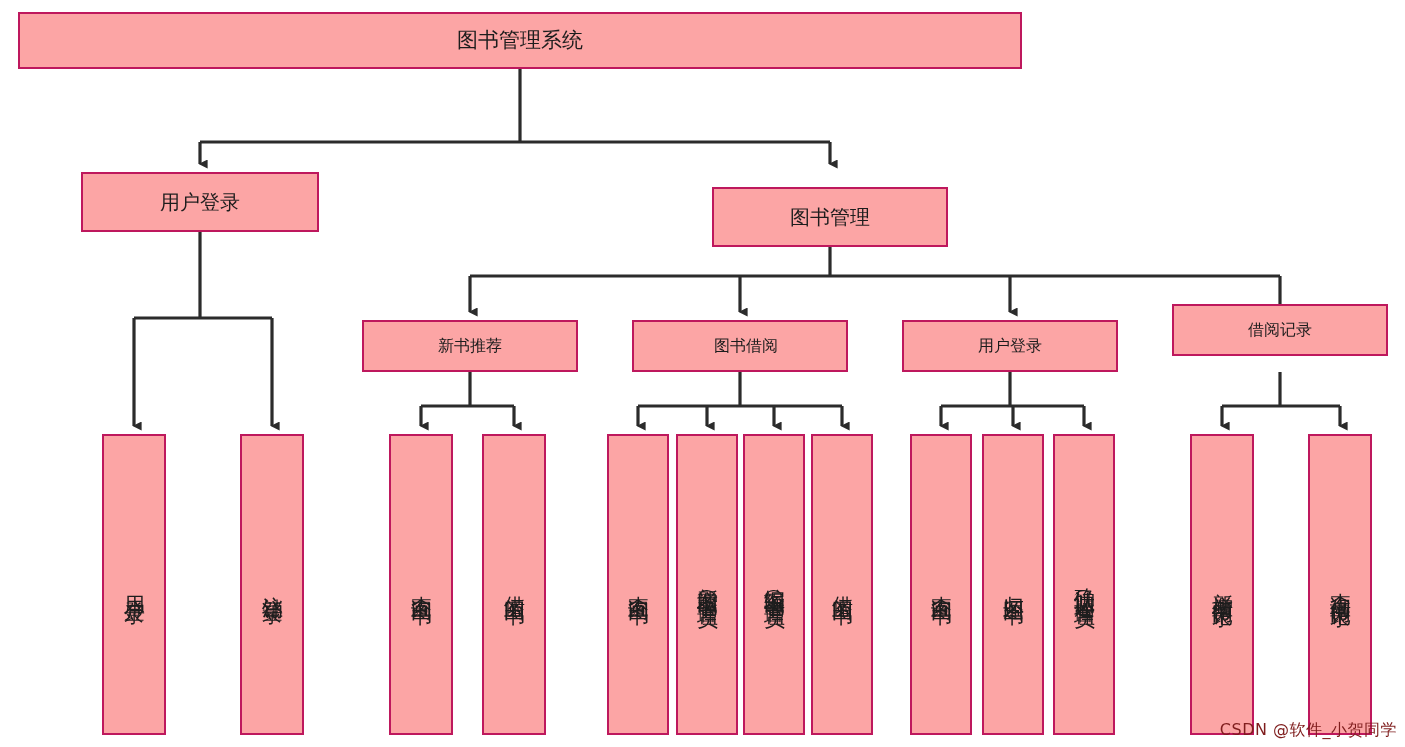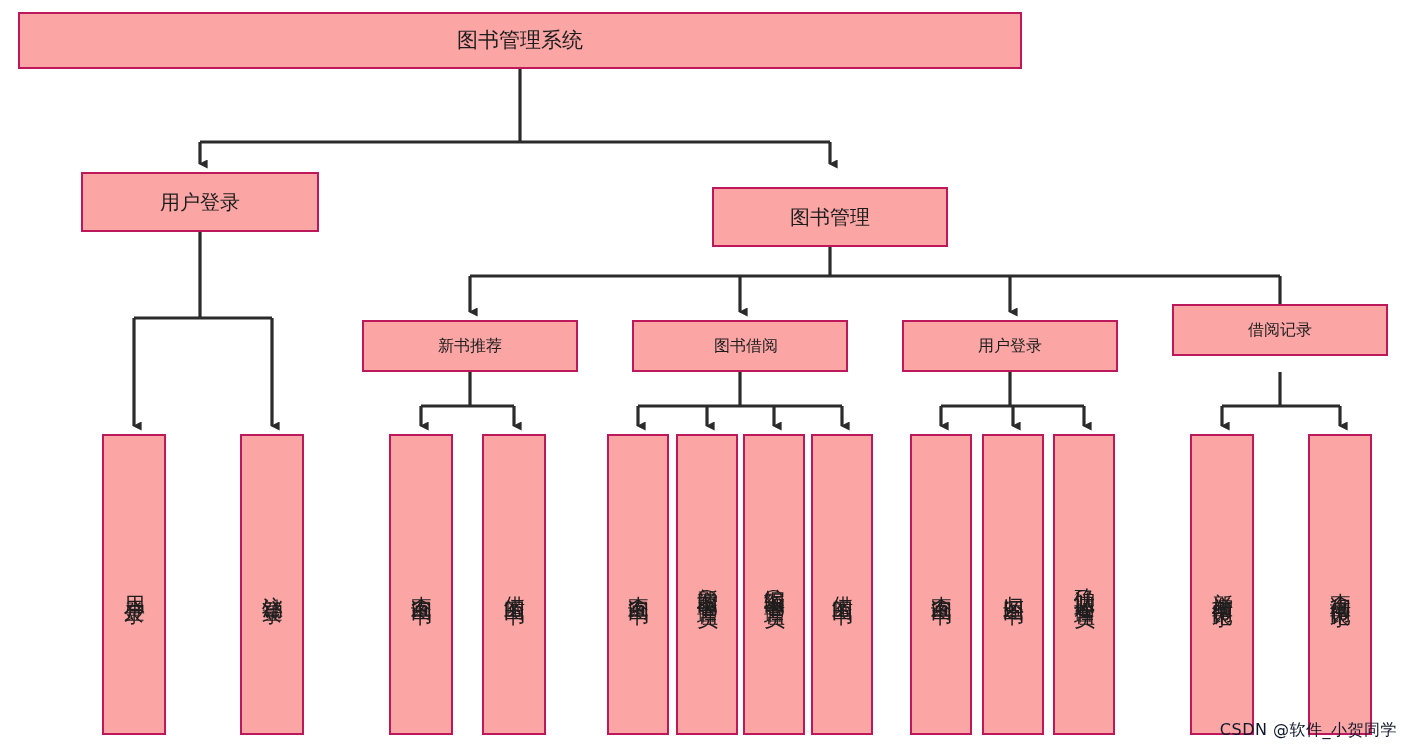--- a/index.html
+++ b/index.html
@@ -51,21 +51,21 @@
     writing-mode: vertical-rl;
     text-orientation: upright;
     letter-spacing: 3px;
     line-height: 1;
   }
   .watermark {
     position: absolute;
     right: 8px;
     bottom: 6px;
     font-size: 16px;
-    color: #0f172a;
+    color: #7f1d1d;
     letter-spacing: 0.5px;
     white-space: nowrap;
   }
 </style>
 </head>
 <body>
 
 <div id="canvas">
 
   <svg id="wires" viewBox="0 0 1405 747" xmlns="http://www.w3.org/2000/svg">

